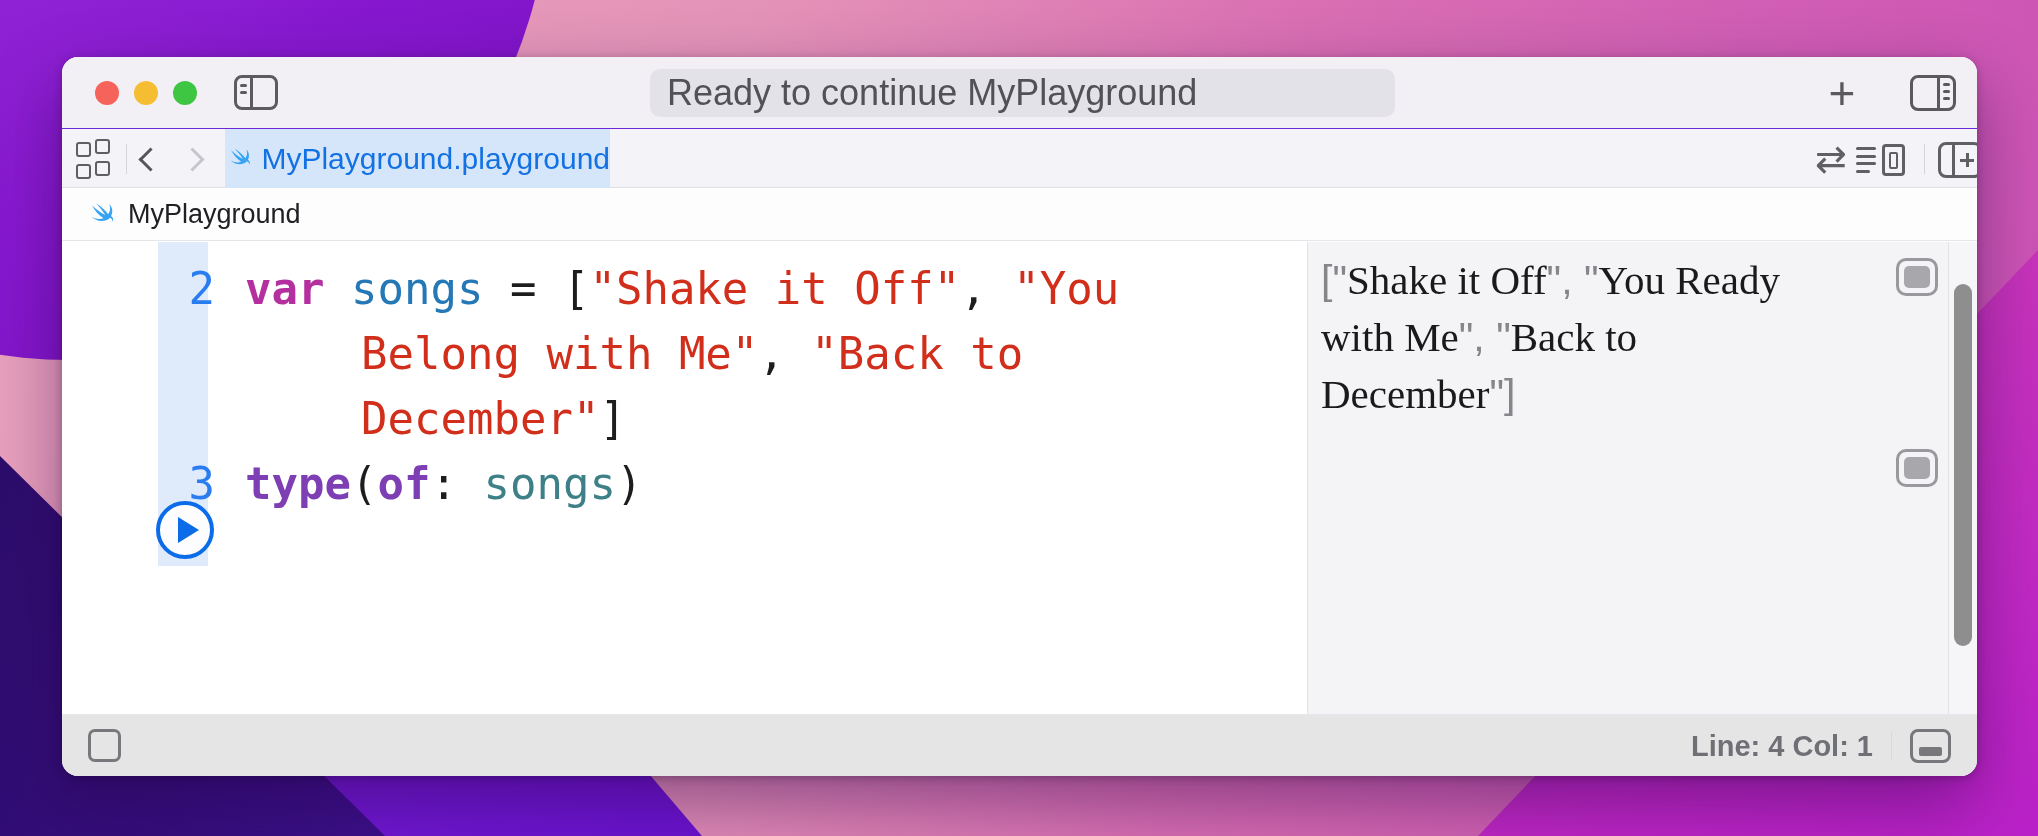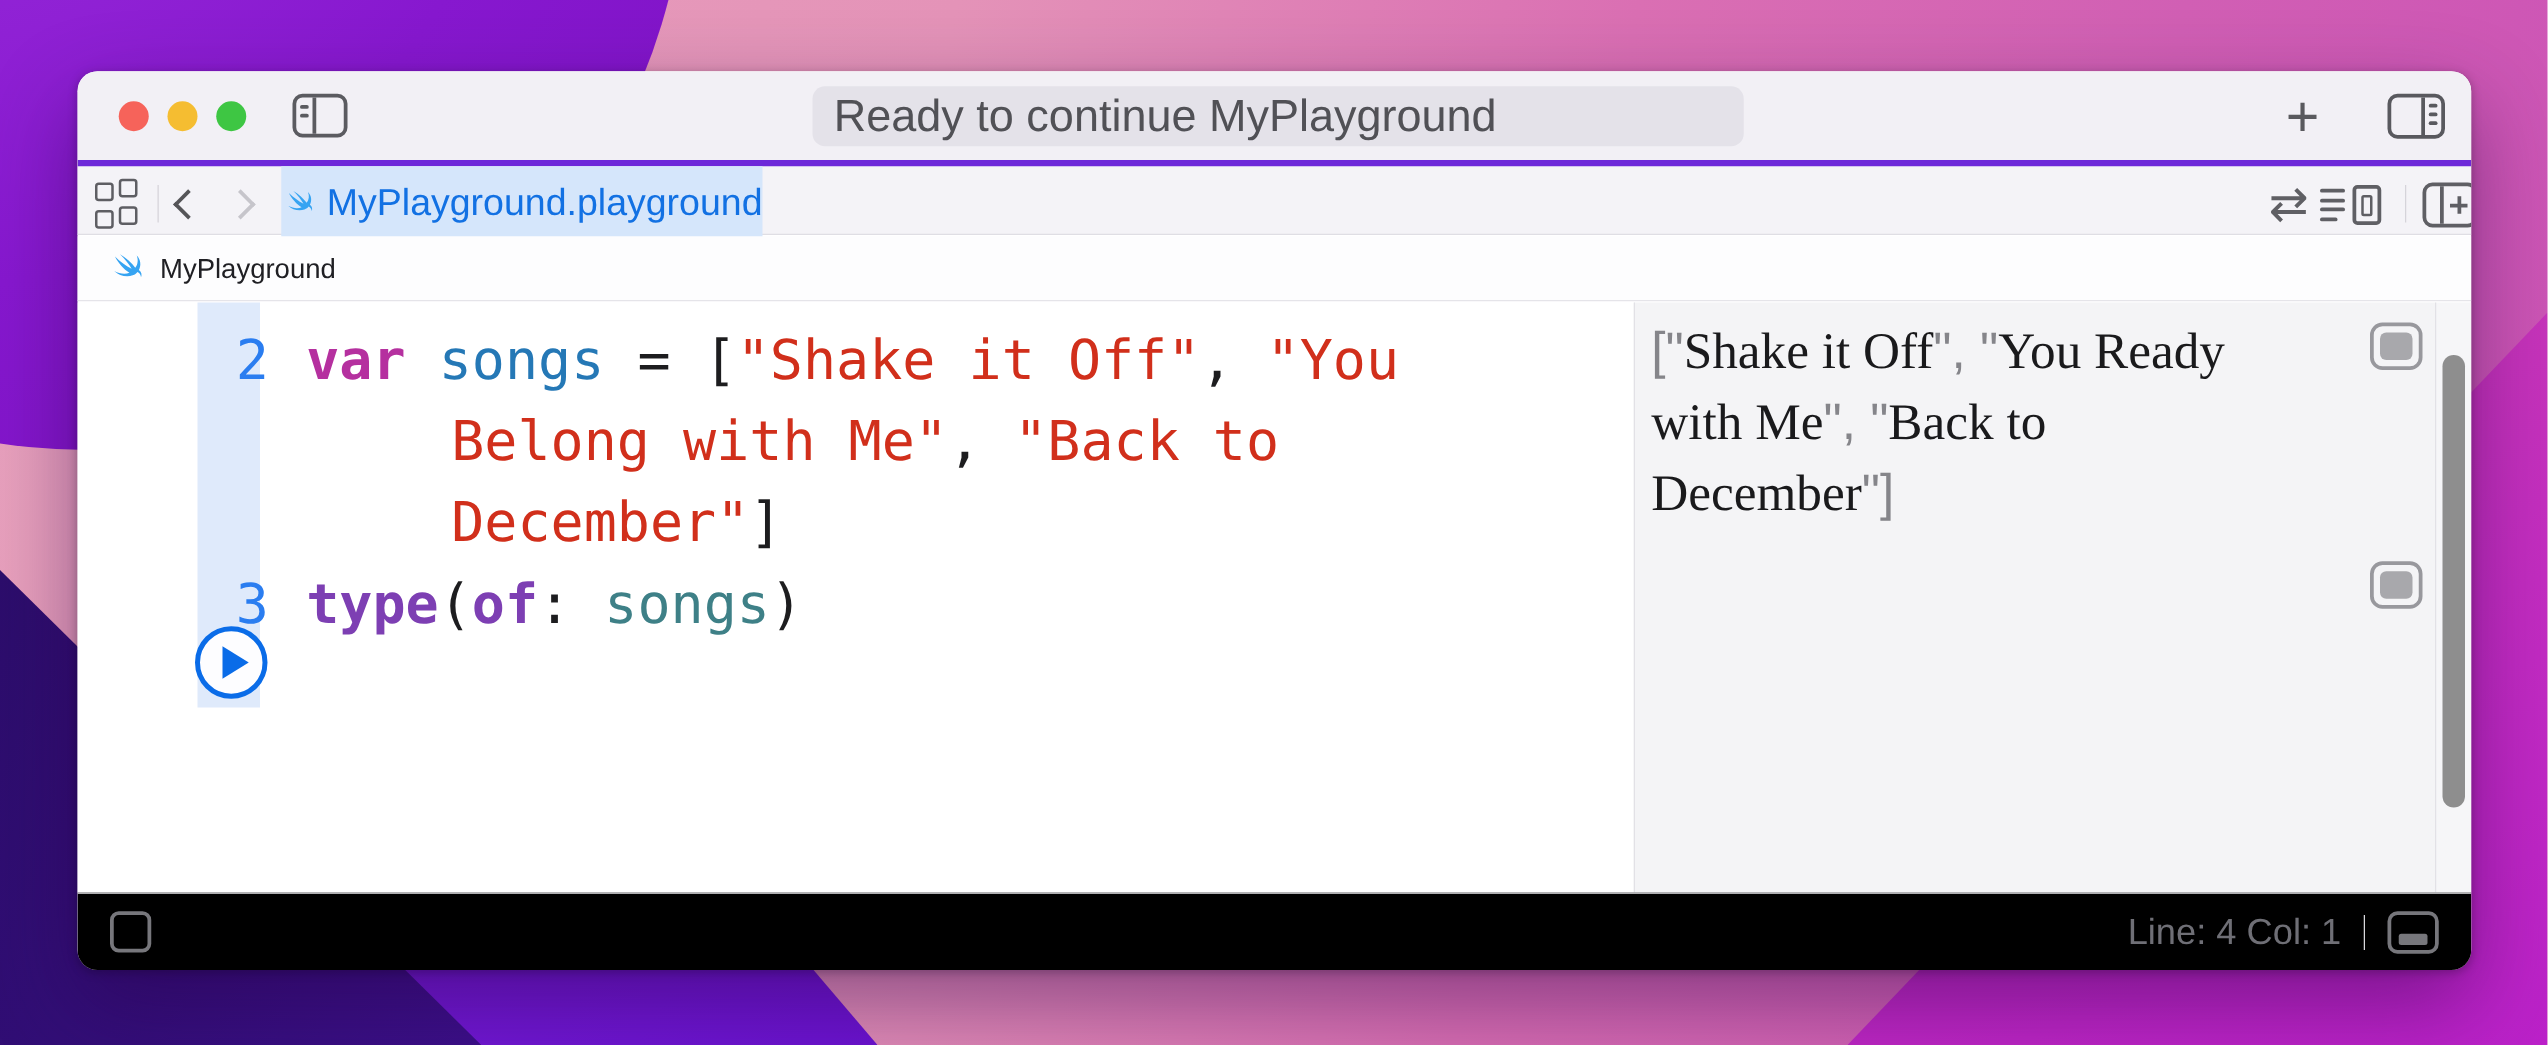--- a/index.html
+++ b/index.html
@@ -38,21 +38,21 @@
                  display:flex; align-items:center; padding-left:17px; font-size:36px; color:#515156; }
 
   .tb-plus { position:absolute; left:1756px; top:12px; width:48px; height:48px; font-size:46px; font-weight:300;
              color:#5A5A5E; display:flex; align-items:center; justify-content:center; }
   .icon-rpanel { position:absolute; left:1848px; top:18px; width:46px; height:36px; border:3px solid #59595E; border-radius:8px; }
   .icon-rpanel .div { position:absolute; right:13px; top:0; width:3px; height:100%; background:#59595E; }
   .icon-rpanel .d1,.icon-rpanel .d2,.icon-rpanel .d3 { position:absolute; right:3px; width:7px; height:3px; background:#59595E; border-radius:2px; }
   .icon-rpanel .d1{top:5px;} .icon-rpanel .d2{top:12px;} .icon-rpanel .d3{top:19px;}
 
   
-  .tabbar { position:absolute; left:0; top:71px; width:100%; height:60px; background:#F4F3F7; border-top:5px solid #6d28d9; border-bottom:1px solid #DFDEE4; }
+  .tabbar { position:absolute; left:0; top:71px; width:100%; height:60px; background:#F4F3F7; border-top:1px solid #6d28d9; border-bottom:1px solid #DFDEE4; }
   .icon-grid { position:absolute; left:14px; top:13px; width:36px; height:36px; display:grid; grid-template-columns:15px 15px; grid-template-rows:15px 15px; gap:4px; }
   .icon-grid span { border:2.5px solid #5E5E63; border-radius:3px; }
   .icon-grid span:nth-child(2){ transform:translateY(-3px); }
   .icon-grid span:nth-child(3){ transform:translateY(3px); }
   .tab-sep { position:absolute; left:64px; top:15px; width:1px; height:30px; background:#D5D4DA; }
   .chev { width:17px; height:17px; border-left:3.5px solid #555558; border-bottom:3.5px solid #555558; position:absolute; top:22px; }
   .chev-back { left:80px; transform:rotate(45deg); }
   .chev-fwd  { left:122px; transform:rotate(-135deg); border-color:#C6C5CB; }
   .tab-active { position:absolute; left:163px; top:0; width:385px; height:59px; background:#D5E6FB;
                 display:flex; align-items:center; justify-content:center; gap:11px; }
@@ -67,21 +67,21 @@
   .icon-edopts .box i { width:9px; height:17px; border:2.5px solid #5F5F64; border-radius:2px; }
   .tab-sep2 { position:absolute; left:1862px; top:15px; width:1px; height:30px; background:#D5D4DA; }
   .icon-addeditor { position:absolute; left:1876px; top:13px; width:44px; height:36px; border:3px solid #5F5F64; border-radius:8px; }
   .icon-addeditor .div { position:absolute; left:11px; top:0; width:3px; height:100%; background:#5F5F64; }
   .icon-addeditor .ph { position:absolute; left:19px; top:13.5px; width:14px; height:3px; background:#5F5F64; }
   .icon-addeditor .pv { position:absolute; left:24.5px; top:8px; width:3px; height:14px; background:#5F5F64; }
 
   
   .breadcrumb { position:absolute; left:0; top:132px; width:100%; height:52px; background:#FDFDFE; border-bottom:1px solid #E5E4E9;
                 display:flex; align-items:center; padding-left:23px; gap:14px; }
-  .breadcrumb .label { font-size:22px; color:#202024; }
+  .breadcrumb .label { font-size:27px; color:#202024; }
 
   
   .content { position:absolute; left:0; top:185px; width:100%; height:472px; }
   .editor { position:absolute; left:0; top:0; width:1245px; height:472px; background:#fff; }
   .gutter-strip { position:absolute; left:96px; top:0; width:50px; height:324px; background:#DFEAFB; }
   .code { position:relative; padding-top:14px; font-family:"DejaVu Sans Mono","Liberation Mono",monospace; font-size:44px; }
   .crow { display:flex; height:65px; align-items:center; }
   .crow .num { width:153px; text-align:right; color:#2A7DF0; flex:none; }
   .crow .src { padding-left:30px; white-space:pre; }
   .crow.wrap .src { padding-left:146px; }
@@ -105,21 +105,21 @@
   .rtoggle { position:absolute; left:588px; width:42px; height:38px; border:3px solid #98989D; border-radius:10px;
              display:flex; align-items:center; justify-content:center; background:transparent; }
   .rtoggle i { width:26px; height:22px; background:#A8A8AC; border-radius:5px; }
   .rt1 { top:16px; } .rt2 { top:207px; }
 
   
   .scrollcol { position:absolute; left:1886px; top:0; width:29px; height:472px; background:#F6F6F8; border-left:1px solid #E2E1E6; }
   .thumb { position:absolute; left:5px; top:42px; width:18px; height:362px; background:#8E8E8E; border-radius:9px; }
 
   
-  .statusbar { position:absolute; left:0; top:657px; width:100%; height:62px; background:#000000; border-top:1px solid #E8E7EB; }
+  .statusbar { position:absolute; left:0; top:657px; width:100%; height:62px; background:#e5e5e5; border-top:1px solid #E8E7EB;font-weight:bold; }
   .icon-filter { position:absolute; left:26px; top:14px; width:33px; height:33px; border:3px solid #77777C; border-radius:7px; }
   .sb-right { position:absolute; right:26px; top:0; height:62px; display:flex; align-items:center; gap:18px; }
   .linecol { font-size:29px; color:#6F6F76; }
   .sb-sep { width:1px; height:28px; background:#D8D8DC; }
   .icon-bpanel { position:relative; width:41px; height:34px; border:3px solid #77777C; border-radius:8px; }
   .icon-bpanel i { position:absolute; left:6px; right:6px; bottom:4px; height:9px; background:#77777C; border-radius:2px; }
 
   .swift-svg { display:block; }
 </style>
 </head>

